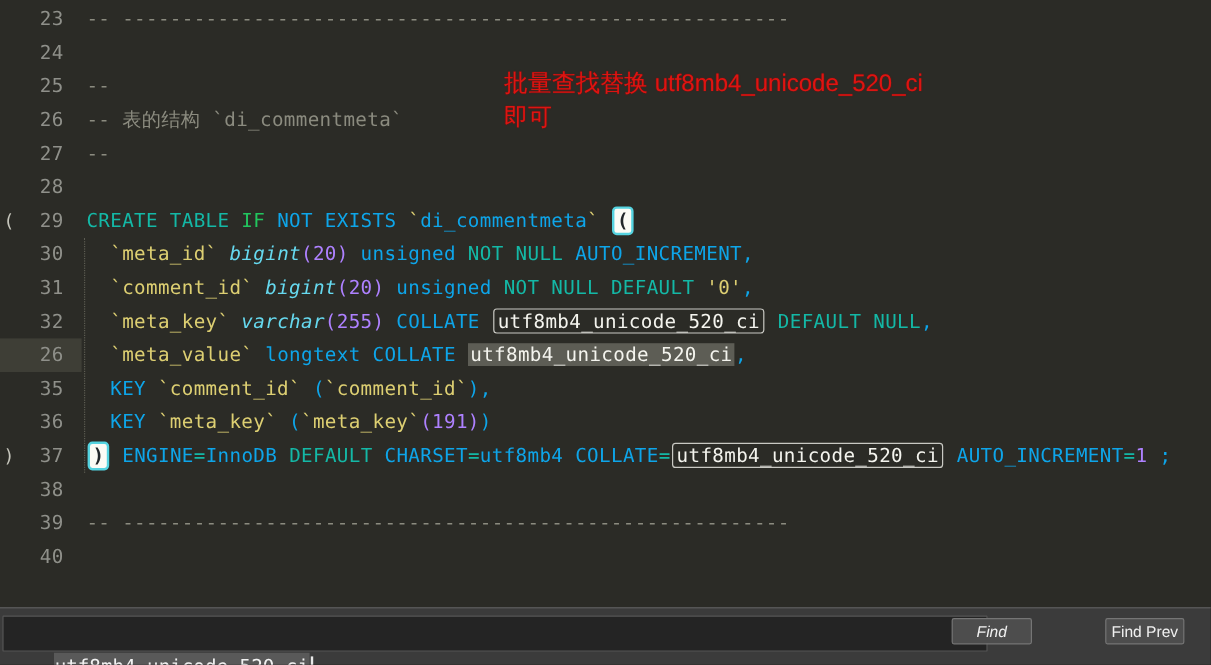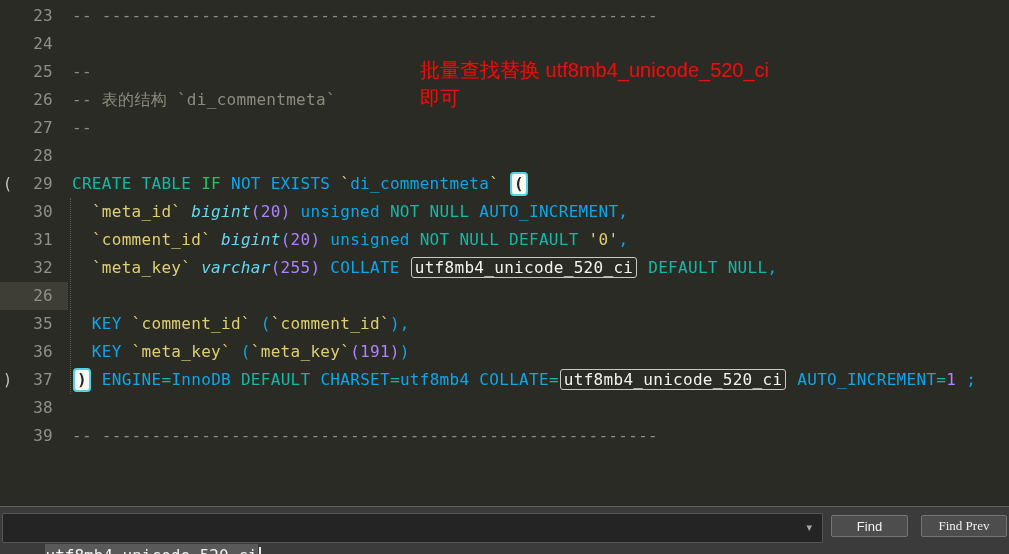--- a/index.html
+++ b/index.html
@@ -52,45 +52,46 @@
   .find-input .dd{
     position:absolute;right:10px;top:0;height:28px;line-height:28px;
     color:#a8a8a8;font-size:11px;font-family:"DejaVu Sans",sans-serif;cursor:default;
   }
   .btn{
     position:absolute;top:8px;height:22px;box-sizing:border-box;
     background:#4d4d4d;border:1px solid #757575;border-radius:2px;
     color:#f0f0f0;font-family:"Liberation Sans","DejaVu Sans",sans-serif;font-size:13px;
     padding:0;cursor:pointer;
   }
-  .btn-find{left:831px;width:77px;}
-  .btn-prev{left:921px;width:86px;font-family:Liberation Serif, serif;}
+  .btn-find{left:793px;width:67px;font-style:italic;}
+  .btn-prev{left:921px;width:66px;}
 </style>
 </head>
 <body>
 
 <div class="editor">
   <div class="indent-guide"></div>
   <div class="rows">
       <div class="row"><span class="gutter"><span class="margin-col"></span><span class="num-col">23</span></span><span class="code-col"><span class="tok-cm">-- --------------------------------------------------------</span></span></div>
       <div class="row"><span class="gutter"><span class="margin-col"></span><span class="num-col">24</span></span><span class="code-col"></span></div>
       <div class="row"><span class="gutter"><span class="margin-col"></span><span class="num-col">25</span></span><span class="code-col"><span class="tok-cm">--</span></span></div>
       <div class="row"><span class="gutter"><span class="margin-col"></span><span class="num-col">26</span></span><span class="code-col"><span class="tok-cm">-- 表的结构 `di_commentmeta`</span></span></div>
       <div class="row"><span class="gutter"><span class="margin-col"></span><span class="num-col">27</span></span><span class="code-col"><span class="tok-cm">--</span></span></div>
       <div class="row"><span class="gutter"><span class="margin-col"></span><span class="num-col">28</span></span><span class="code-col"></span></div>
       <div class="row"><span class="gutter"><span class="margin-col">(</span><span class="num-col">29</span></span><span class="code-col"><span class="tok-pk">CREATE TABLE</span><span class="tok-wh"> </span><span class="tok-gn">IF</span><span class="tok-wh"> NOT EXISTS </span><span class="tok-yl">`</span><span class="tok-wi">di_commentmeta</span><span class="tok-yl">`</span><span class="tok-wh"> </span><span class="tok-bh">(</span></span></div>
       <div class="row"><span class="gutter"><span class="margin-col"></span><span class="num-col">30</span></span><span class="code-col"><span class="tok-wh">  </span><span class="tok-yl">`meta_id`</span><span class="tok-wh"> </span><span class="tok-cy">bigint</span><span class="tok-pu">(20)</span><span class="tok-wh"> unsigned </span><span class="tok-pk">NOT NULL</span><span class="tok-wh"> AUTO_INCREMENT,</span></span></div>
       <div class="row"><span class="gutter"><span class="margin-col"></span><span class="num-col">31</span></span><span class="code-col"><span class="tok-wh">  </span><span class="tok-yl">`comment_id`</span><span class="tok-wh"> </span><span class="tok-cy">bigint</span><span class="tok-pu">(20)</span><span class="tok-wh"> unsigned </span><span class="tok-pk">NOT NULL DEFAULT</span><span class="tok-wh"> </span><span class="tok-yl">'0'</span><span class="tok-wh">,</span></span></div>
       <div class="row"><span class="gutter"><span class="margin-col"></span><span class="num-col">32</span></span><span class="code-col"><span class="tok-wh">  </span><span class="tok-yl">`meta_key`</span><span class="tok-wh"> </span><span class="tok-cy">varchar</span><span class="tok-pu">(255)</span><span class="tok-wh"> COLLATE </span><span class="tok-box">utf8mb4_unicode_520_ci</span><span class="tok-wh"> </span><span class="tok-pk">DEFAULT NULL</span><span class="tok-wh">,</span></span></div>
-      <div class="row current"><span class="gutter"><span class="margin-col"></span><span class="num-col">26</span></span></div>
+      <div class="row current"><span class="gutter"><span class="margin-col"></span><span class="num-col">26</span></span><span class="code-col"><span class="tok-wh">  </span><span class="tok-yl">`meta_value`</span><span class="tok-wh"> longtext COLLATE </span><span class="tok-fill">utf8mb4_unicode_520_ci</span><span class="tok-wh">,</span></span></div>
       <div class="row"><span class="gutter"><span class="margin-col"></span><span class="num-col">35</span></span><span class="code-col"><span class="tok-wh">  KEY </span><span class="tok-yl">`comment_id`</span><span class="tok-wh"> (</span><span class="tok-yl">`comment_id`</span><span class="tok-wh">),</span></span></div>
       <div class="row"><span class="gutter"><span class="margin-col"></span><span class="num-col">36</span></span><span class="code-col"><span class="tok-wh">  KEY </span><span class="tok-yl">`meta_key`</span><span class="tok-wh"> (</span><span class="tok-yl">`meta_key`</span><span class="tok-pu">(191)</span><span class="tok-wh">)</span></span></div>
       <div class="row"><span class="gutter"><span class="margin-col">)</span><span class="num-col">37</span></span><span class="code-col"><span class="tok-bh">)</span><span class="tok-wh"> ENGINE</span><span class="tok-pk">=</span><span class="tok-wh">InnoDB </span><span class="tok-pk">DEFAULT</span><span class="tok-wh"> CHARSET</span><span class="tok-pk">=</span><span class="tok-wh">utf8mb4 COLLATE</span><span class="tok-pk">=</span><span class="tok-box">utf8mb4_unicode_520_ci</span><span class="tok-wh"> AUTO_INCREMENT</span><span class="tok-pk">=</span><span class="tok-pu">1</span><span class="tok-wh"> ;</span></span></div>
       <div class="row"><span class="gutter"><span class="margin-col"></span><span class="num-col">38</span></span><span class="code-col"></span></div>
       <div class="row"><span class="gutter"><span class="margin-col"></span><span class="num-col">39</span></span><span class="code-col"><span class="tok-cm">-- --------------------------------------------------------</span></span></div>
+      <div class="row"><span class="gutter"><span class="margin-col"></span><span class="num-col">40</span></span><span class="code-col"></span></div>
     </div>
   <div class="annotation">
     <div>批量查找替换 utf8mb4_unicode_520_ci</div>
     <div>即可</div>
   </div>
 </div>
 
 <div class="findbar">
   <div class="find-input">
     <span class="sel">utf8mb4_unicode_520_ci</span><span class="caret"></span>

